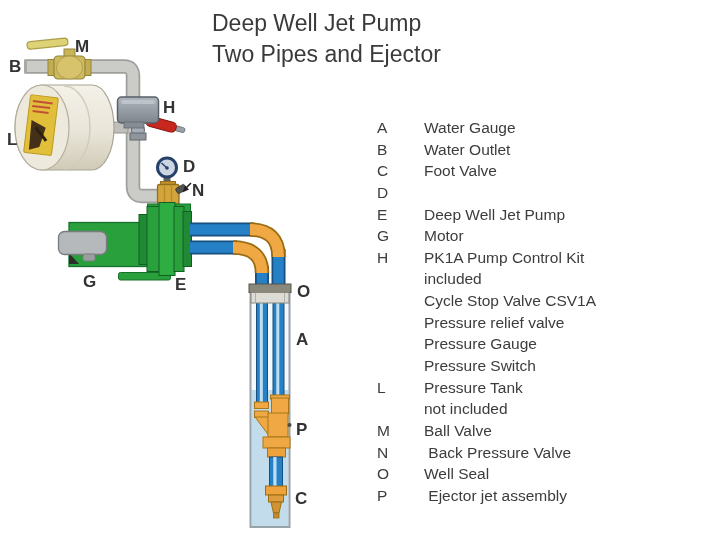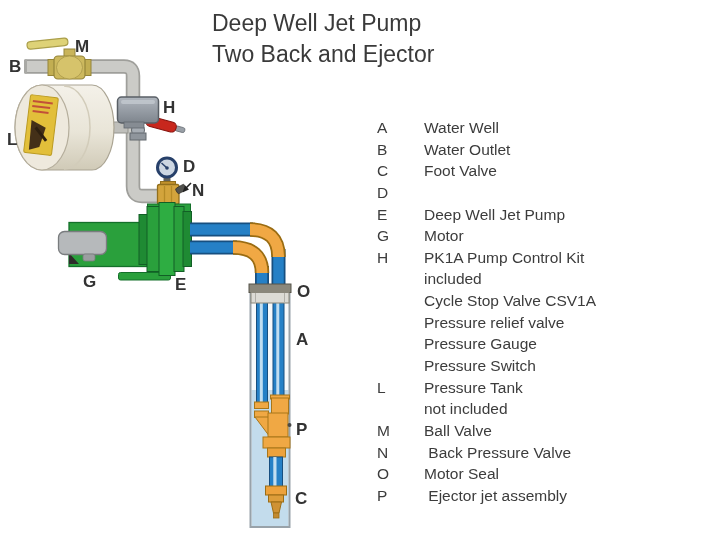--- a/index.html
+++ b/index.html
@@ -13,27 +13,27 @@
   .diagram{position:absolute;left:0;top:0;}
   svg text{font-family:"Liberation Sans",sans-serif;font-weight:bold;font-size:17px;fill:#333333;}
 </style>
 </head>
 <body>
 
 <div class="stage">
 
   <div class="title">
     <div>Deep Well Jet Pump</div>
-    <div>Two Back and Ejector</div>
+    <div>Two Pipes and Ejector</div>
   </div>
 
   <div class="legend">
     <div class="legend-row">
         <span class="legend-letter">A</span>
-        <span class="legend-label">Water Well</span>
+        <span class="legend-label">Water Gauge</span>
       </div>
     <div class="legend-row">
         <span class="legend-letter">B</span>
         <span class="legend-label">Water Outlet</span>
       </div>
     <div class="legend-row">
         <span class="legend-letter">C</span>
         <span class="legend-label">Foot Valve</span>
       </div>
     <div class="legend-row">
@@ -82,21 +82,21 @@
     <div class="legend-row">
         <span class="legend-letter">M</span>
         <span class="legend-label">Ball Valve</span>
       </div>
     <div class="legend-row">
         <span class="legend-letter">N</span>
         <span class="legend-label"> Back Pressure Valve</span>
       </div>
     <div class="legend-row">
         <span class="legend-letter">O</span>
-        <span class="legend-label">Motor Seal</span>
+        <span class="legend-label">Well Seal</span>
       </div>
     <div class="legend-row">
         <span class="legend-letter">P</span>
         <span class="legend-label"> Ejector jet assembly</span>
       </div>
   </div>
 
   <svg class="diagram" width="340" height="556" viewBox="0 0 340 556">
     <defs>
       <linearGradient id="tankGrad" x1="0" y1="0" x2="0" y2="1">

